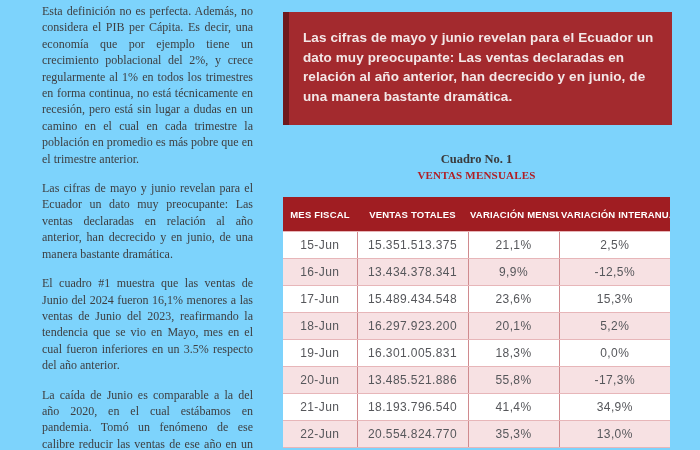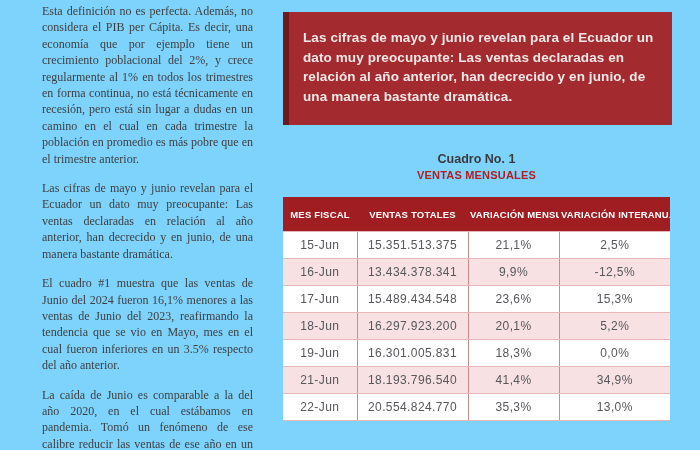--- a/index.html
+++ b/index.html
@@ -33,21 +33,21 @@
     color:#f3e7e7;
     font-size:13.5px;font-weight:bold;
     line-height:19.5px;
     letter-spacing:.1px;
   }
   
   .table-titles{
     position:absolute;
     left:283px;top:152px;width:387px;
     text-align:center;
-    font-family:Liberation Sans, sans-serif;
+    font-family:Liberation Serif, serif;
   }
   .table-titles .t1{
     font-size:12.5px;font-weight:bold;color:#3a3a3c;line-height:15px;
   }
   .table-titles .t2{
     font-size:11px;font-weight:bold;color:#b01e24;line-height:16px;
     letter-spacing:.2px;
   }
   
   .sales-table{
@@ -146,20 +146,26 @@
         <td>20,1%</td>
         <td>5,2%</td>
       </tr>
       <tr>
         <td>19-Jun</td>
         <td>16.301.005.831</td>
         <td>18,3%</td>
         <td>0,0%</td>
       </tr>
       <tr>
+        <td>20-Jun</td>
+        <td>13.485.521.886</td>
+        <td>55,8%</td>
+        <td>-17,3%</td>
+      </tr>
+      <tr>
         <td>21-Jun</td>
         <td>18.193.796.540</td>
         <td>41,4%</td>
         <td>34,9%</td>
       </tr>
       <tr>
         <td>22-Jun</td>
         <td>20.554.824.770</td>
         <td>35,3%</td>
         <td>13,0%</td>

